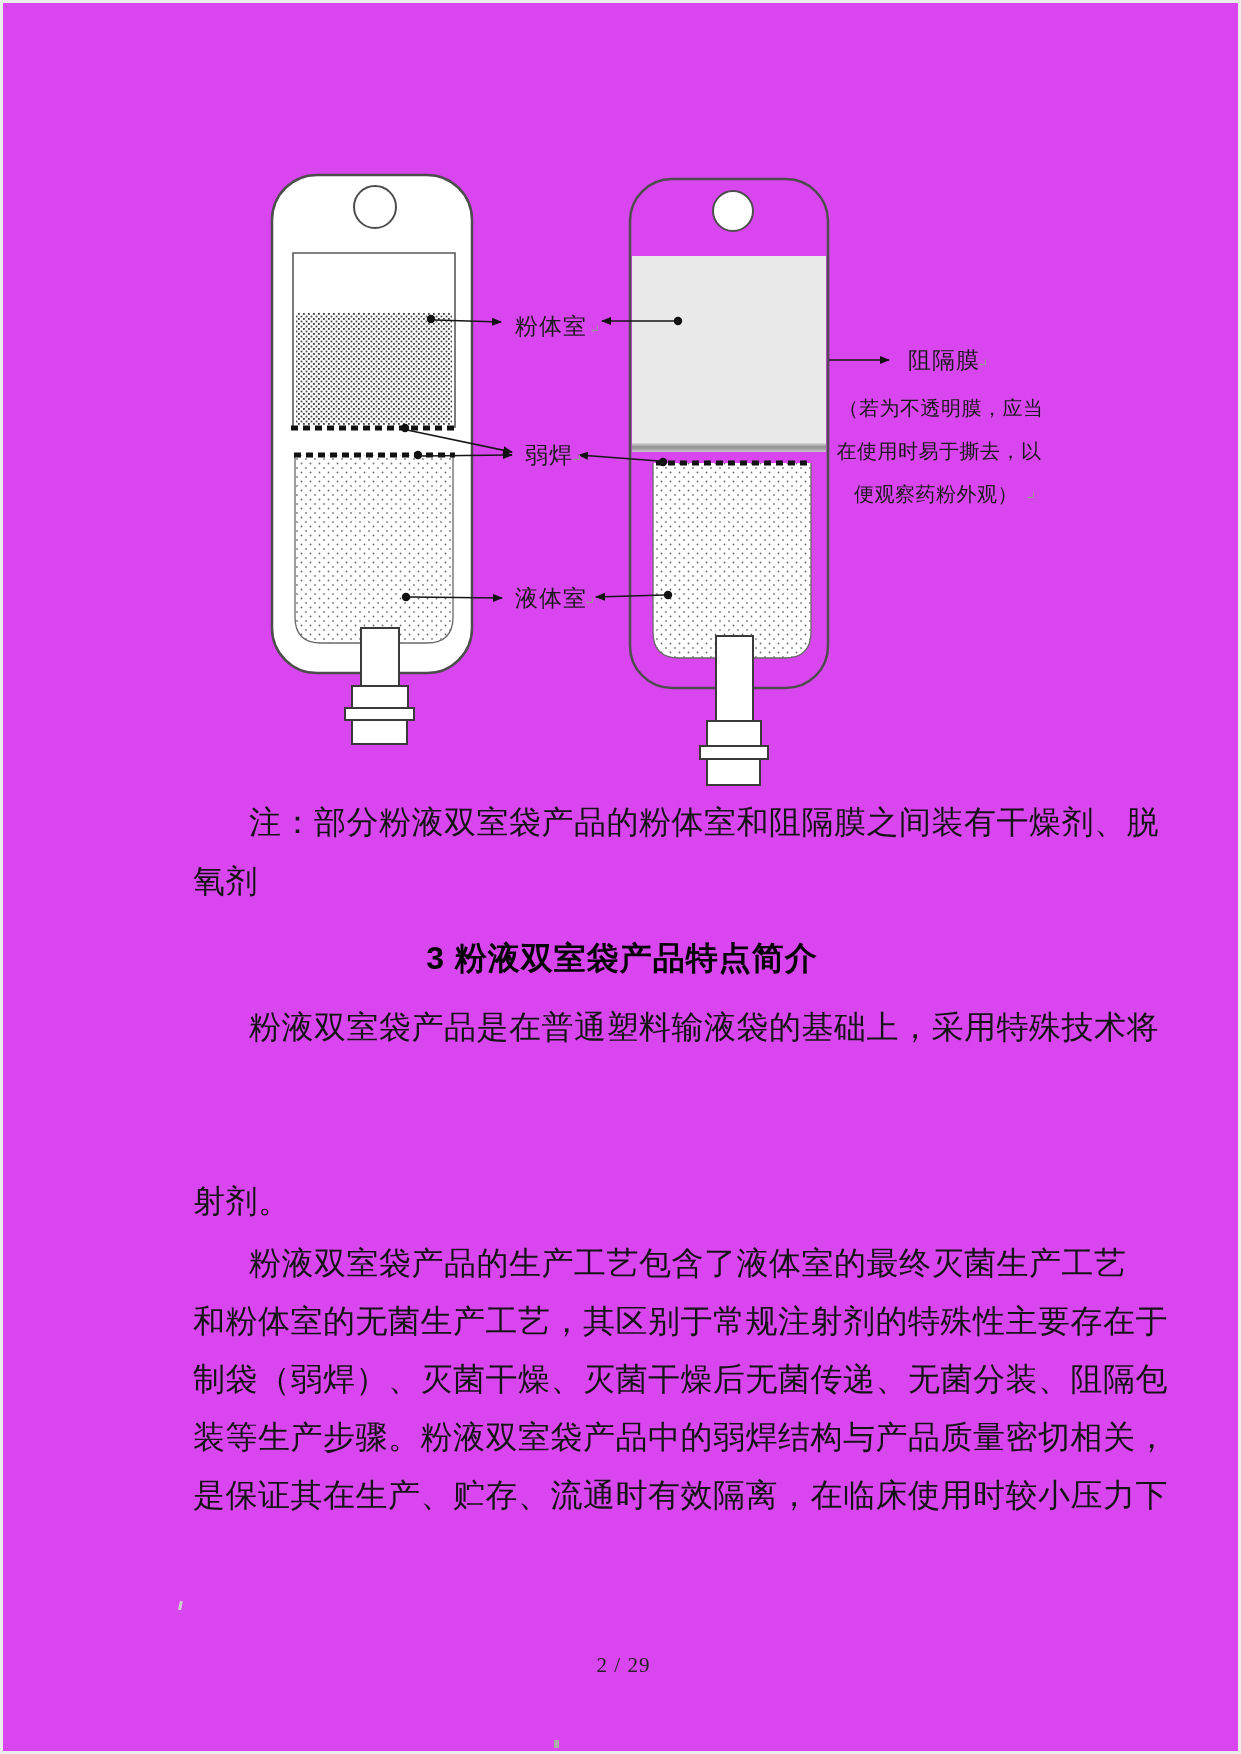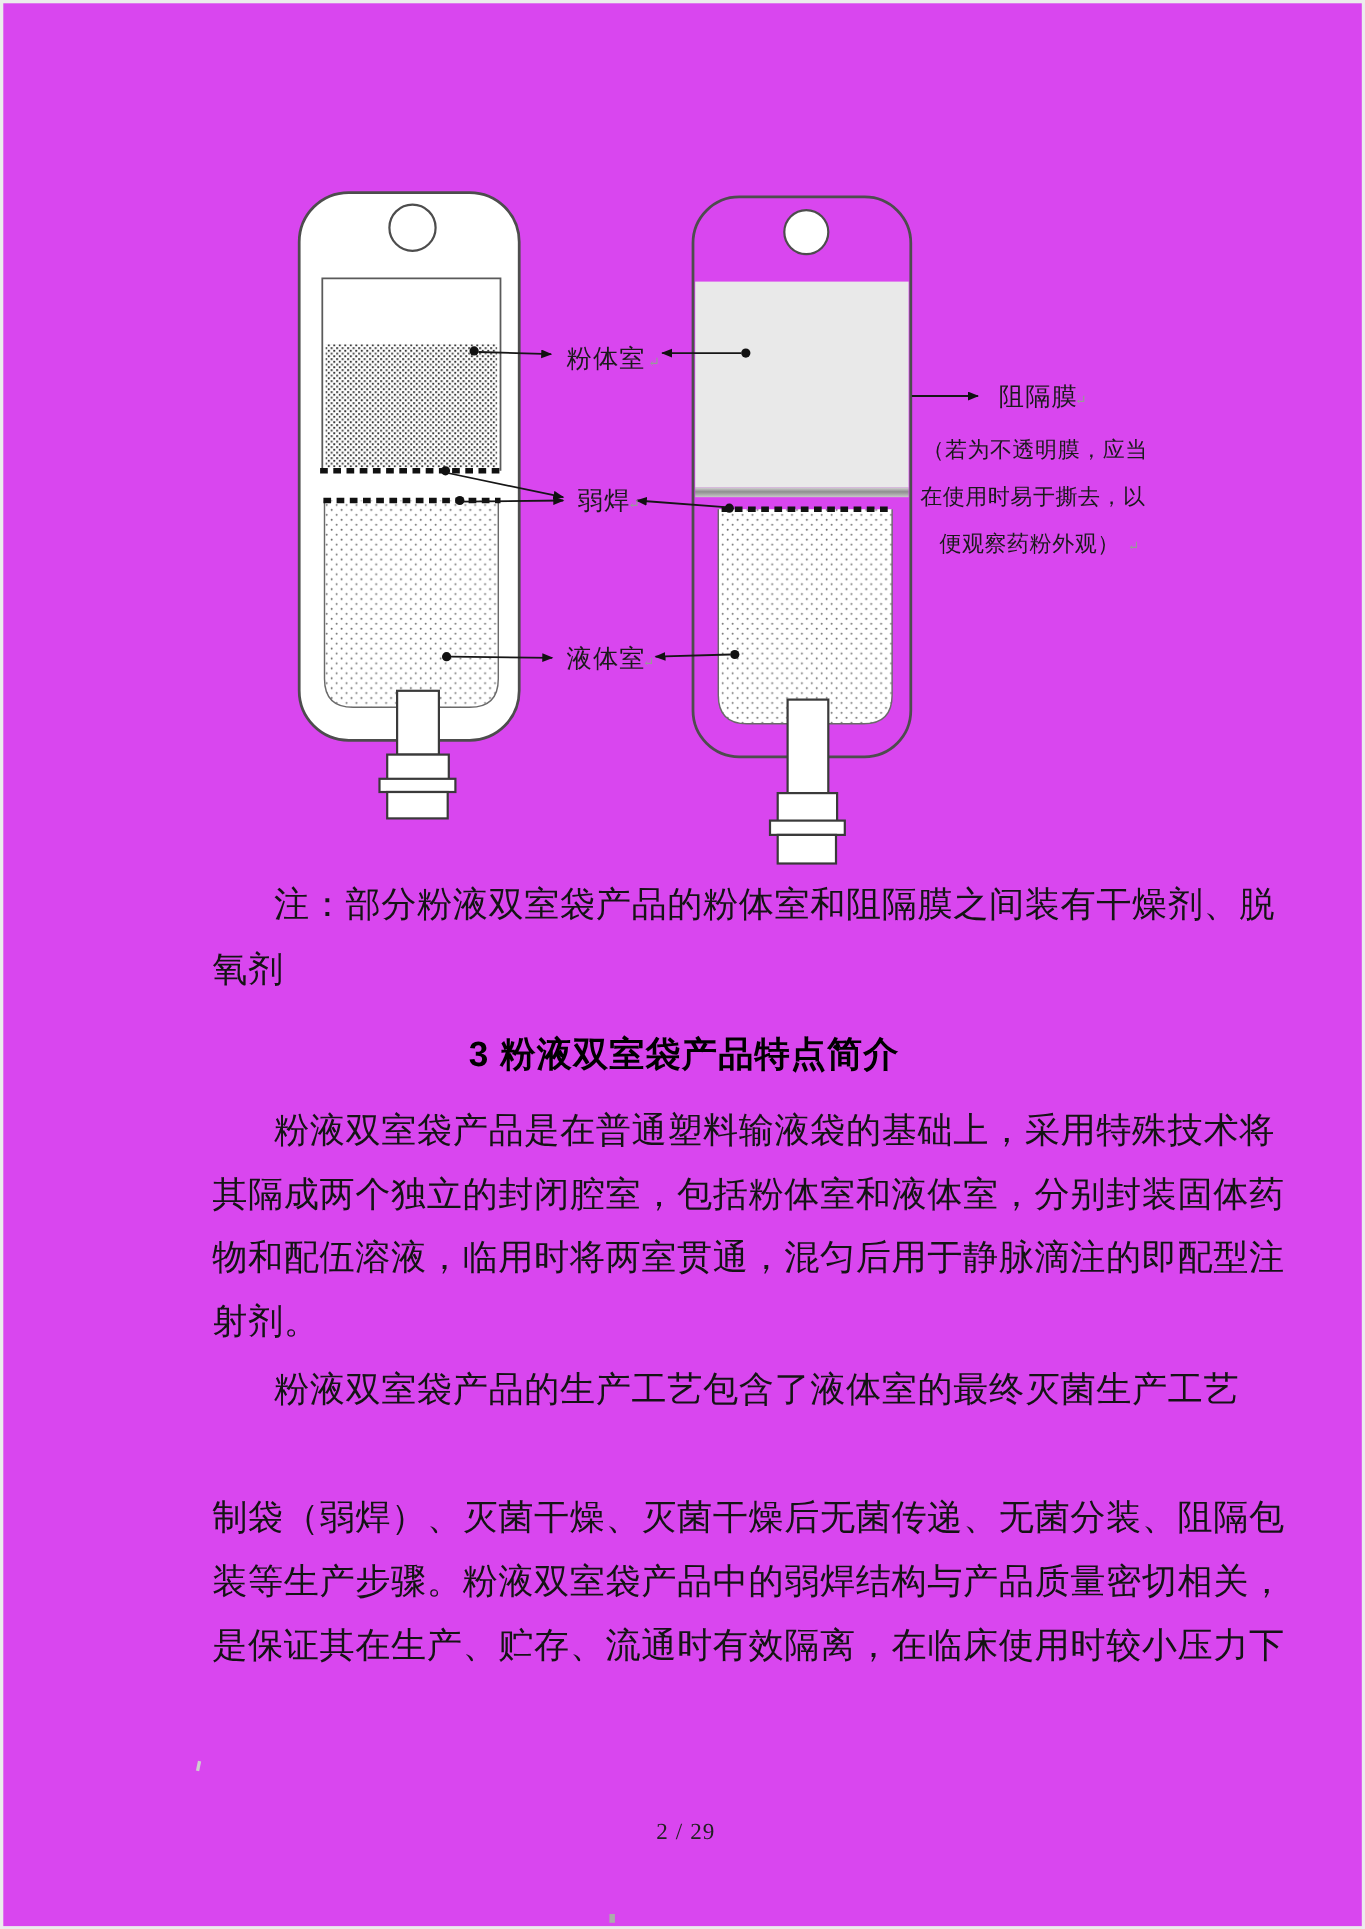--- a/index.html
+++ b/index.html
@@ -136,25 +136,24 @@
     <text class="dparen" x="933" y="498" text-anchor="middle">便观察药粉外观）</text>
     <text class="pmark" x="1022" y="498">↵</text>
   </svg>
 
   <div class="bodytext indent" style="top:803px;">注：部分粉液双室袋产品的粉体室和阻隔膜之间装有干燥剂、脱</div>
   <div class="bodytext short" style="top:862px;">氧剂</div>
 
   <div class="heading">3  粉液双室袋产品特点简介</div>
 
   <div class="bodytext indent" style="top:1008px;">粉液双室袋产品是在普通塑料输液袋的基础上，采用特殊技术将</div>
-  <div class="bodytext" style="top:1066px;">其隔成两个独立的封闭腔室，包括粉体室和液体室，分别封装固体药</div>
-  <div class="bodytext" style="top:1124px;">物和配伍溶液，临用时将两室贯通，混匀后用于静脉滴注的即配型注</div>
   <div class="bodytext short" style="top:1182px;">射剂。</div>
 
   <div class="bodytext indent" style="top:1244px;">粉液双室袋产品的生产工艺包含了液体室的最终灭菌生产工艺</div>
+  <div class="bodytext" style="top:1302px;">和粉体室的无菌生产工艺，其区别于常规注射剂的特殊性主要存在于</div>
   <div class="bodytext" style="top:1360px;">制袋（弱焊）、灭菌干燥、灭菌干燥后无菌传递、无菌分装、阻隔包</div>
   <div class="bodytext" style="top:1418px;">装等生产步骤。粉液双室袋产品中的弱焊结构与产品质量密切相关，</div>
   <div class="bodytext" style="top:1476px;">是保证其在生产、贮存、流通时有效隔离，在临床使用时较小压力下</div>
 
   <div class="footer">2 / 29</div>
 
   <div class="artifact-a"></div>
   <div class="artifact-b"></div>
 </div>
 

